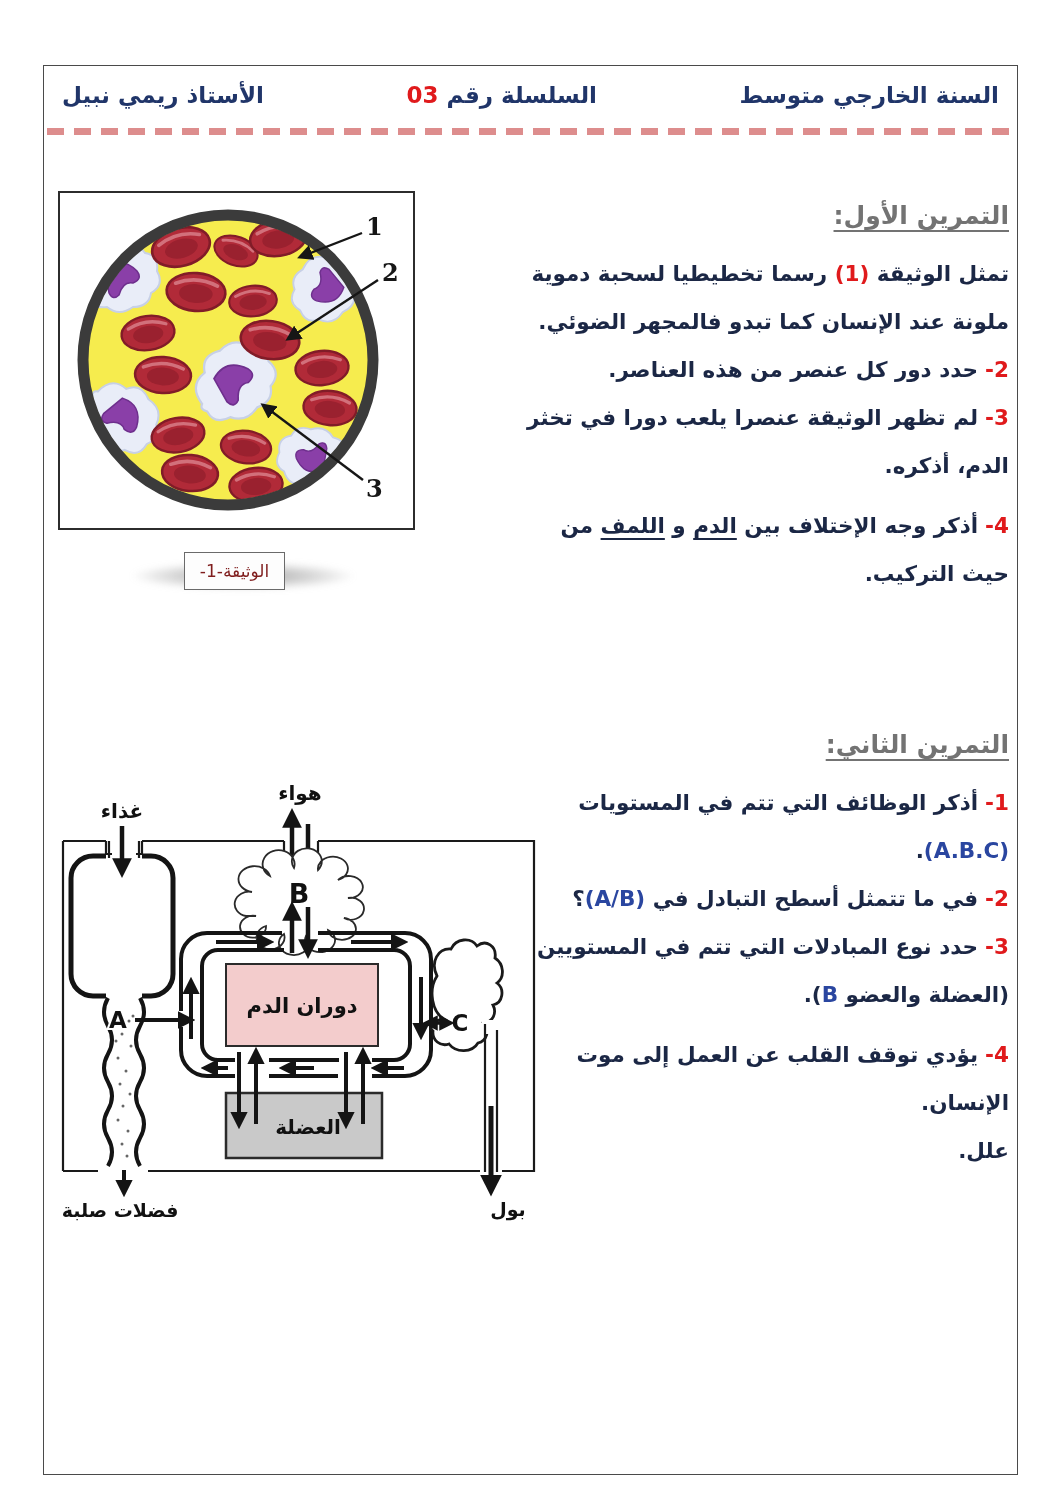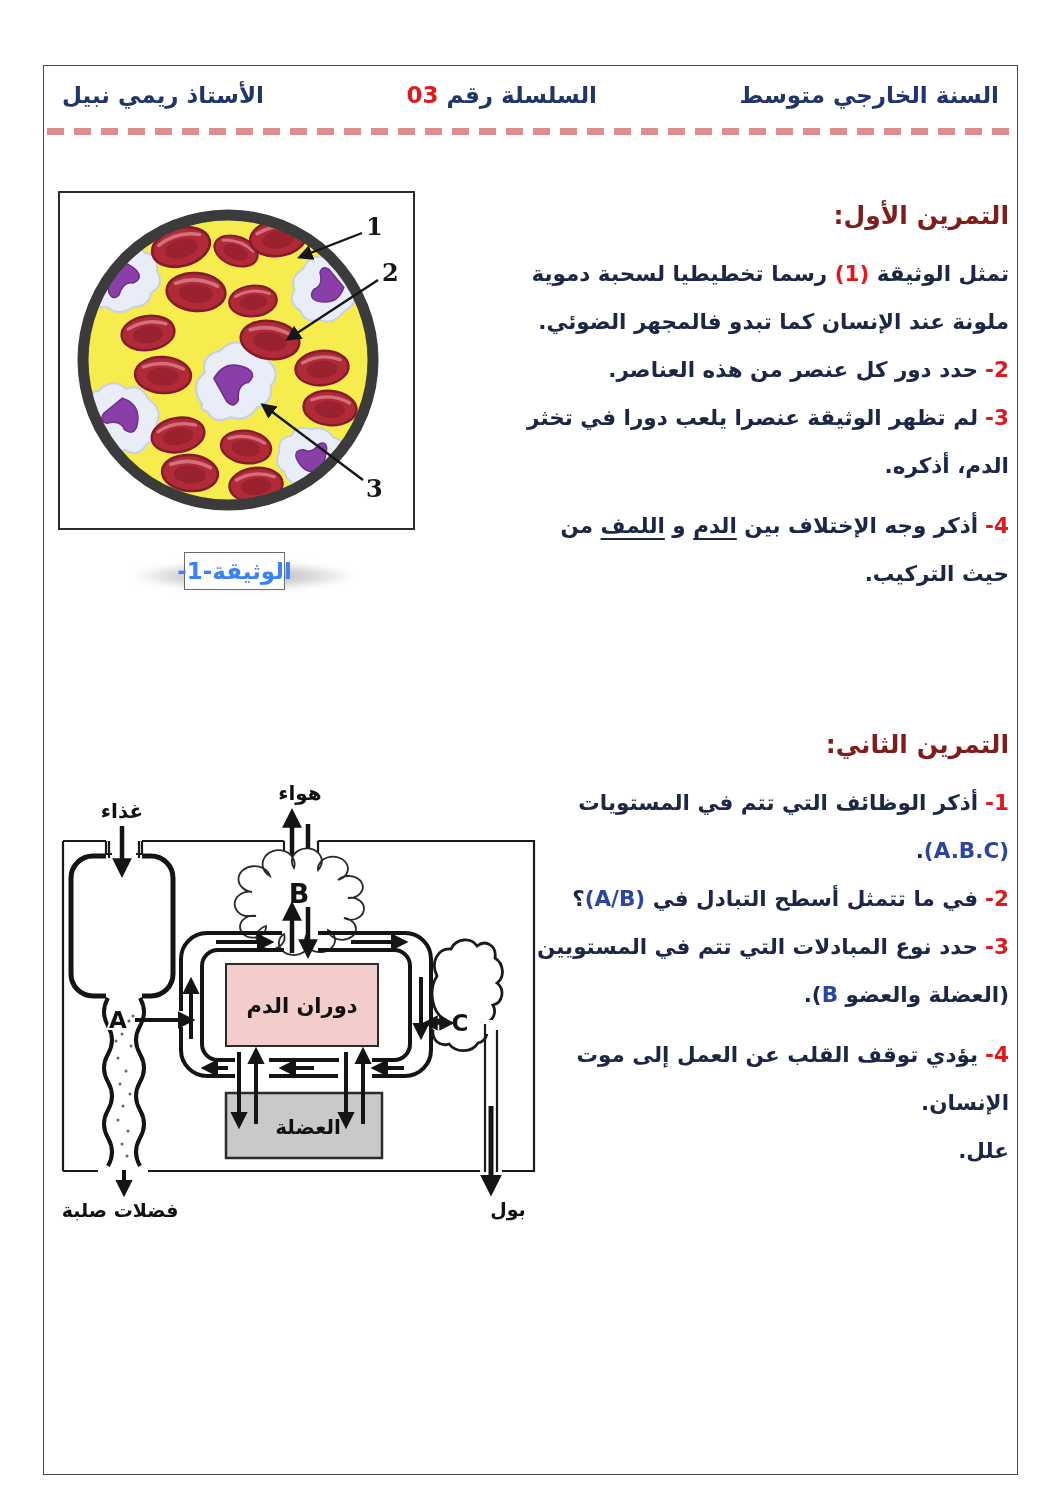--- a/index.html
+++ b/index.html
@@ -11,38 +11,38 @@
   .header{position:absolute;top:16px;left:0;right:0;display:flex;direction:ltr;
           justify-content:space-between;align-items:center;padding:0 18px;
           font-size:23px;font-weight:700;color:#203569;}
   .hdr-center{direction:rtl;}
   .hdr-num{color:#e01a1c;}
   .dashes{position:absolute;top:62px;left:3px;right:3px;height:7px;
           background:repeating-linear-gradient(90deg,#dd8d8d 0 17px,transparent 17px 27px);}
   
   .txtcol{position:absolute;left:478px;right:8px;direction:rtl;text-align:right;
           color:#1b2745;font-weight:700;font-size:21.5px;line-height:48px;}
-  .ex-title{display:inline-block;color:#7f1d1d;font-size:25px;
-            text-decoration-thickness:2px;text-underline-offset:6px;
+  .ex-title{display:inline-block;color:#737373;font-size:25px;
+            text-decoration:underline;text-decoration-thickness:2px;text-underline-offset:6px;
             margin-bottom:10px;}
   .red{color:#e01a1c;}
   .qn{color:#e01a1c;margin-left:7px;}
   .blue{color:#2a46a0;}
   .u{text-decoration:underline;text-underline-offset:5px;text-decoration-thickness:1.5px;}
   .q{margin:0;}
   .gap-top{margin-top:12px;}
   
   .fig1{position:absolute;left:14px;top:125px;width:353px;height:335px;
         border:2px solid #2c2c2c;background:#fff;}
   .cap-shadow{position:absolute;left:55px;top:492px;width:288px;height:36px;
         background:radial-gradient(ellipse 50% 50% at center,rgba(95,95,95,.62),rgba(140,140,140,.28) 55%,transparent 78%);
         filter:blur(3px);}
   .caption{position:absolute;left:140px;top:486px;width:99px;height:36px;
         background:#fdfdfd;border:1.6px solid #6a6a6a;display:flex;align-items:center;justify-content:center;
-        font-size:23px;font-weight:700;color:#3b82f6;direction:rtl;}
+        font-size:17px;font-weight:400;color:#7f1d1d;direction:rtl;}
   
   .diag{position:absolute;left:12px;top:710px;width:485px;height:455px;}
   svg text{font-family:"DejaVu Sans",sans-serif;font-weight:700;fill:#111;}
   .fig-num{font-family:"DejaVu Serif",serif;font-size:24px;font-weight:700;fill:#161616;}
 </style>
 </head>
 <body>
 
 <div class="page">
   <div class="frame">

